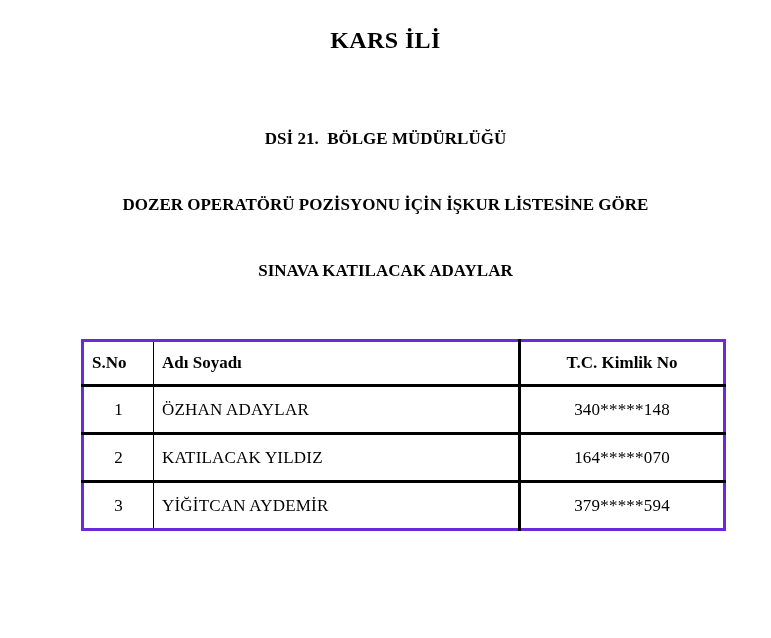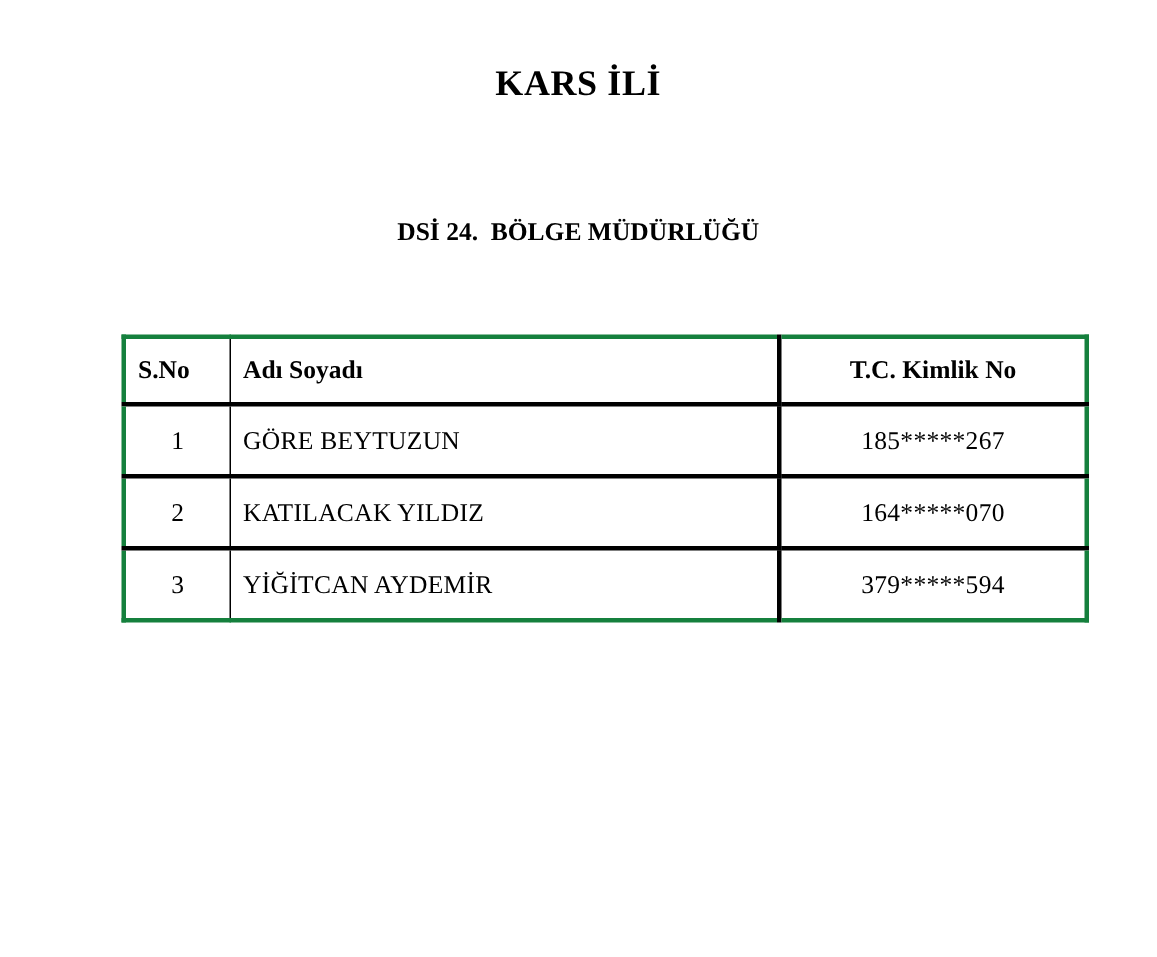--- a/index.html
+++ b/index.html
@@ -24,21 +24,21 @@
     box-sizing: border-box;
   }
 
   
   .doc-title {
     text-align: center;
     font-weight: bold;
     font-size: 24px;
     letter-spacing: 0.4px;
     margin: 0;
-    padding-top: 43px;
+    padding-top: 27px;
     line-height: 1.1;
   }
 
   
   .section-heading {
     text-align: center;
     font-weight: bold;
     font-size: 17px;
     line-height: 22px;
     margin: 0;
@@ -53,21 +53,21 @@
     margin-top: 31px;
   }
   #section-2-heading {
     margin-top: 0;
   }
 
   
   .data-table {
     border-collapse: collapse;
     table-layout: fixed;
-    border: 3px solid #15803d;
+    border: 3px solid #6d28d9;
     margin-left: 81px;
     margin-top: 13px;
     width: 642px;
     background: #ffffff;
   }
   .data-table col.col-sno    { width: 71px; }
   .data-table col.col-name   { width: 366px; }
   .data-table col.col-tckn   { width: 205px; }
 
   .data-table th,
@@ -131,41 +131,43 @@
 </head>
 <body>
 
 <div class="page">
 
   <h1 class="doc-title">KARS İLİ</h1>
 
   <div class="section">
 
     <div class="section-heading" id="section-1-heading">
-      <span class="hline">DSİ 24.  BÖLGE MÜDÜRLÜĞÜ</span>
+      <span class="hline">DSİ 21.  BÖLGE MÜDÜRLÜĞÜ</span>
+      <span class="hline">DOZER OPERATÖRÜ POZİSYONU İÇİN İŞKUR LİSTESİNE GÖRE</span>
+      <span class="hline">SINAVA KATILACAK ADAYLAR</span>
     </div>
 
     <table class="data-table" id="table-dozer">
       <colgroup>
         <col class="col-sno">
         <col class="col-name">
         <col class="col-tckn">
       </colgroup>
       <thead>
         <tr>
           <th class="cell-sno">S.No</th>
           <th class="cell-name">Adı Soyadı</th>
           <th class="cell-tckn">T.C. Kimlik No</th>
         </tr>
       </thead>
       <tbody>
         <tr>
           <td class="cell-sno">1</td>
-          <td class="cell-name">GÖRE BEYTUZUN</td>
-          <td class="cell-tckn tckn-value">185*****267</td>
+          <td class="cell-name">ÖZHAN ADAYLAR</td>
+          <td class="cell-tckn tckn-value">340*****148</td>
         </tr>
         <tr>
           <td class="cell-sno">2</td>
           <td class="cell-name">KATILACAK YILDIZ</td>
           <td class="cell-tckn tckn-value">164*****070</td>
         </tr>
         <tr>
           <td class="cell-sno">3</td>
           <td class="cell-name">YİĞİTCAN AYDEMİR</td>
           <td class="cell-tckn tckn-value">379*****594</td>

